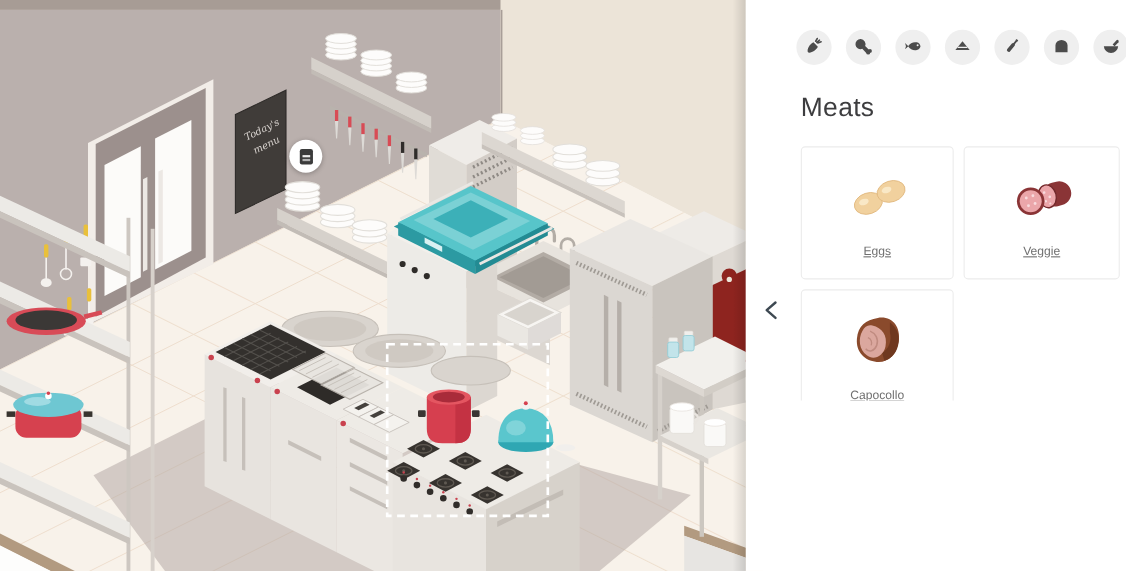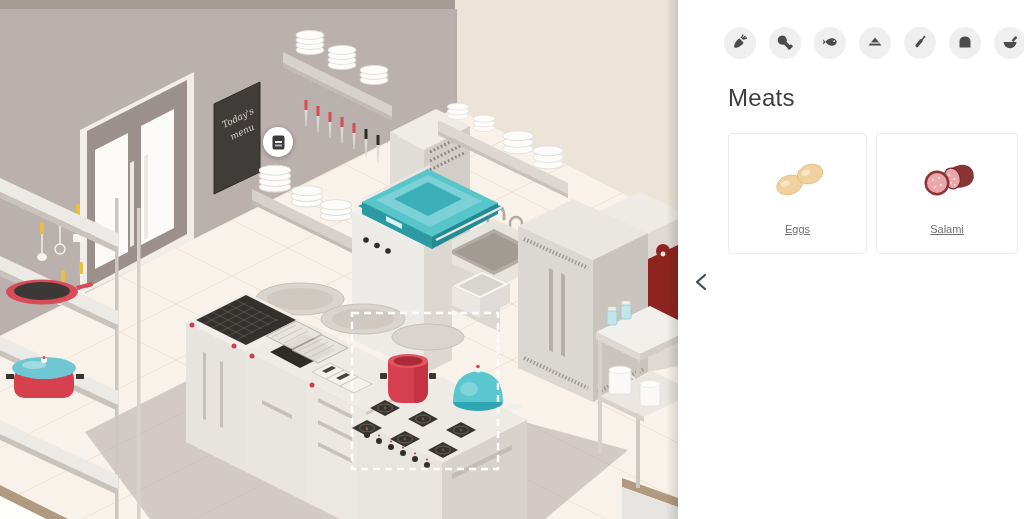--- a/index.html
+++ b/index.html
@@ -564,22 +564,34 @@
                 <circle cx="41" cy="31" r="1" fill="#f8dadd"></circle>
             </g>
             <circle cx="25" cy="30" r="12.5" fill="#8a3436"></circle>
             <circle cx="25" cy="30" r="10" fill="#eba6aa"></circle>
             <circle cx="21" cy="27" r="1.3" fill="#f8dadd"></circle>
               <circle cx="27" cy="25" r="1.3" fill="#f8dadd"></circle>
             <circle cx="29" cy="32" r="1.3" fill="#f8dadd"></circle>
               <circle cx="23" cy="34" r="1.3" fill="#f8dadd"></circle>
           </svg>
         </div>
-        <div class="lbl">Salami</div>
+        <div class="lbl">Veggie</div>
       </div>
 
 
 
 
+      <div class="card">
+        <div class="img">
+          <svg width="70" height="52" viewBox="0 0 70 52">
+            <path d="M35,6 C48,4 56,14 54,27 C52,40 44,47 34,46 C23,45 15,37 16,25 C17,13 24,8 35,6 Z" fill="#8a4a2c"></path>
+            <path d="M46,10 C52,15 55,21 54,28 C53,37 48,43 41,45 L39,38 C45,34 48,27 46,19 Z" fill="#6f381f"></path>
+            <path d="M30,13 C39,15 44,22 42,32 C40,41 31,45 25,40 C18,35 17,25 21,18 C23,14 26,12 30,13 Z" fill="#dba79e"></path>
+            <path d="M28,18 C33,20 36,25 34,31 C32,36 27,38 24,34" fill="none" stroke="#c08b80" stroke-width="1.4"></path>
+            <path d="M26,24 C29,25 30,28 29,31" fill="none" stroke="#c08b80" stroke-width="1.2"></path>
+          </svg>
+        </div>
+        <div class="lbl">Capocollo</div>
+      </div>
 
     </div>
   </div>
 </div>
 
 </body></html>

